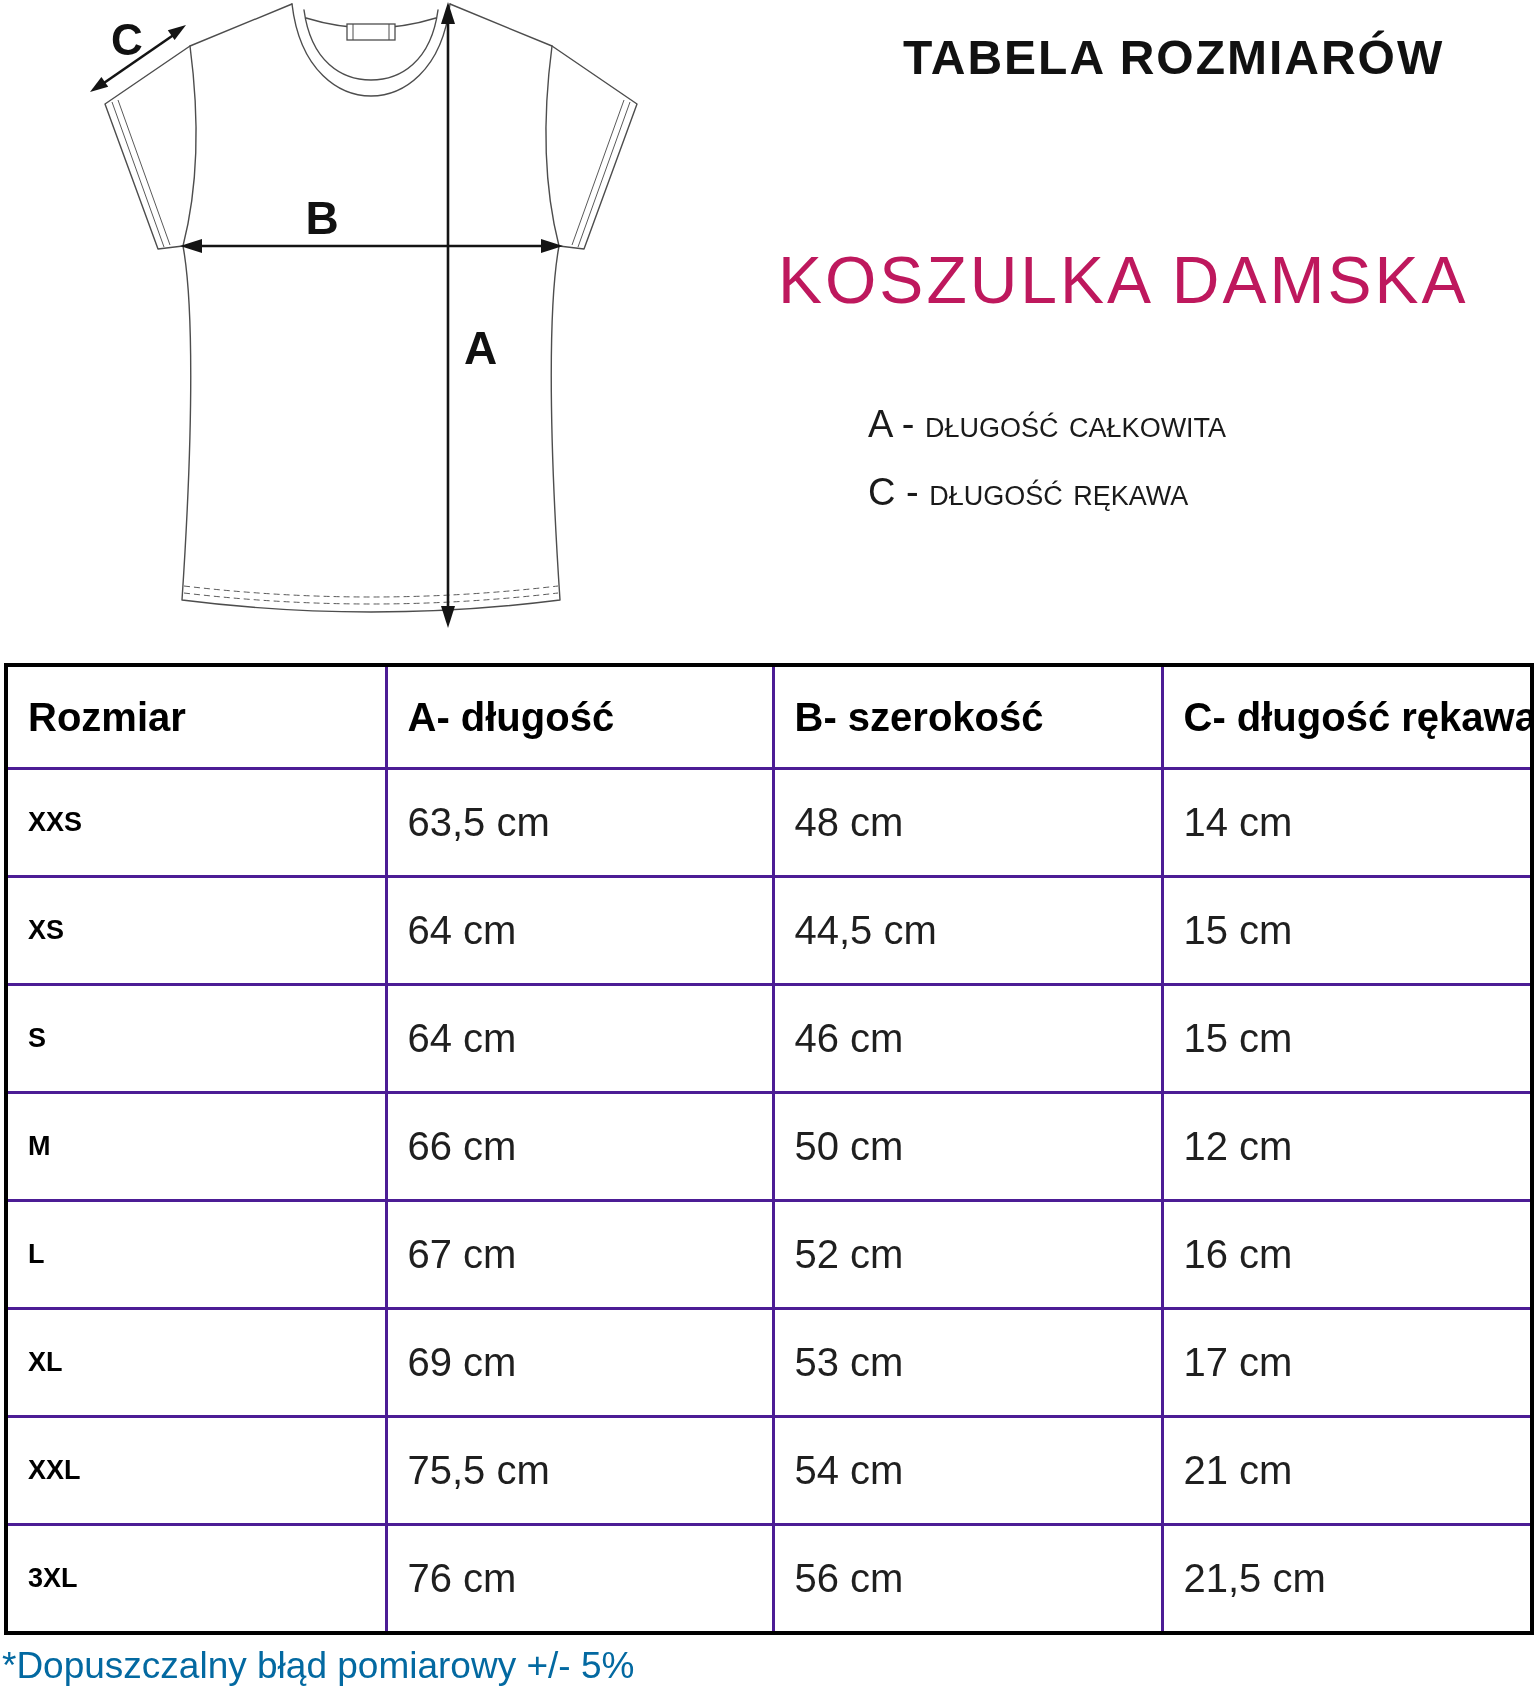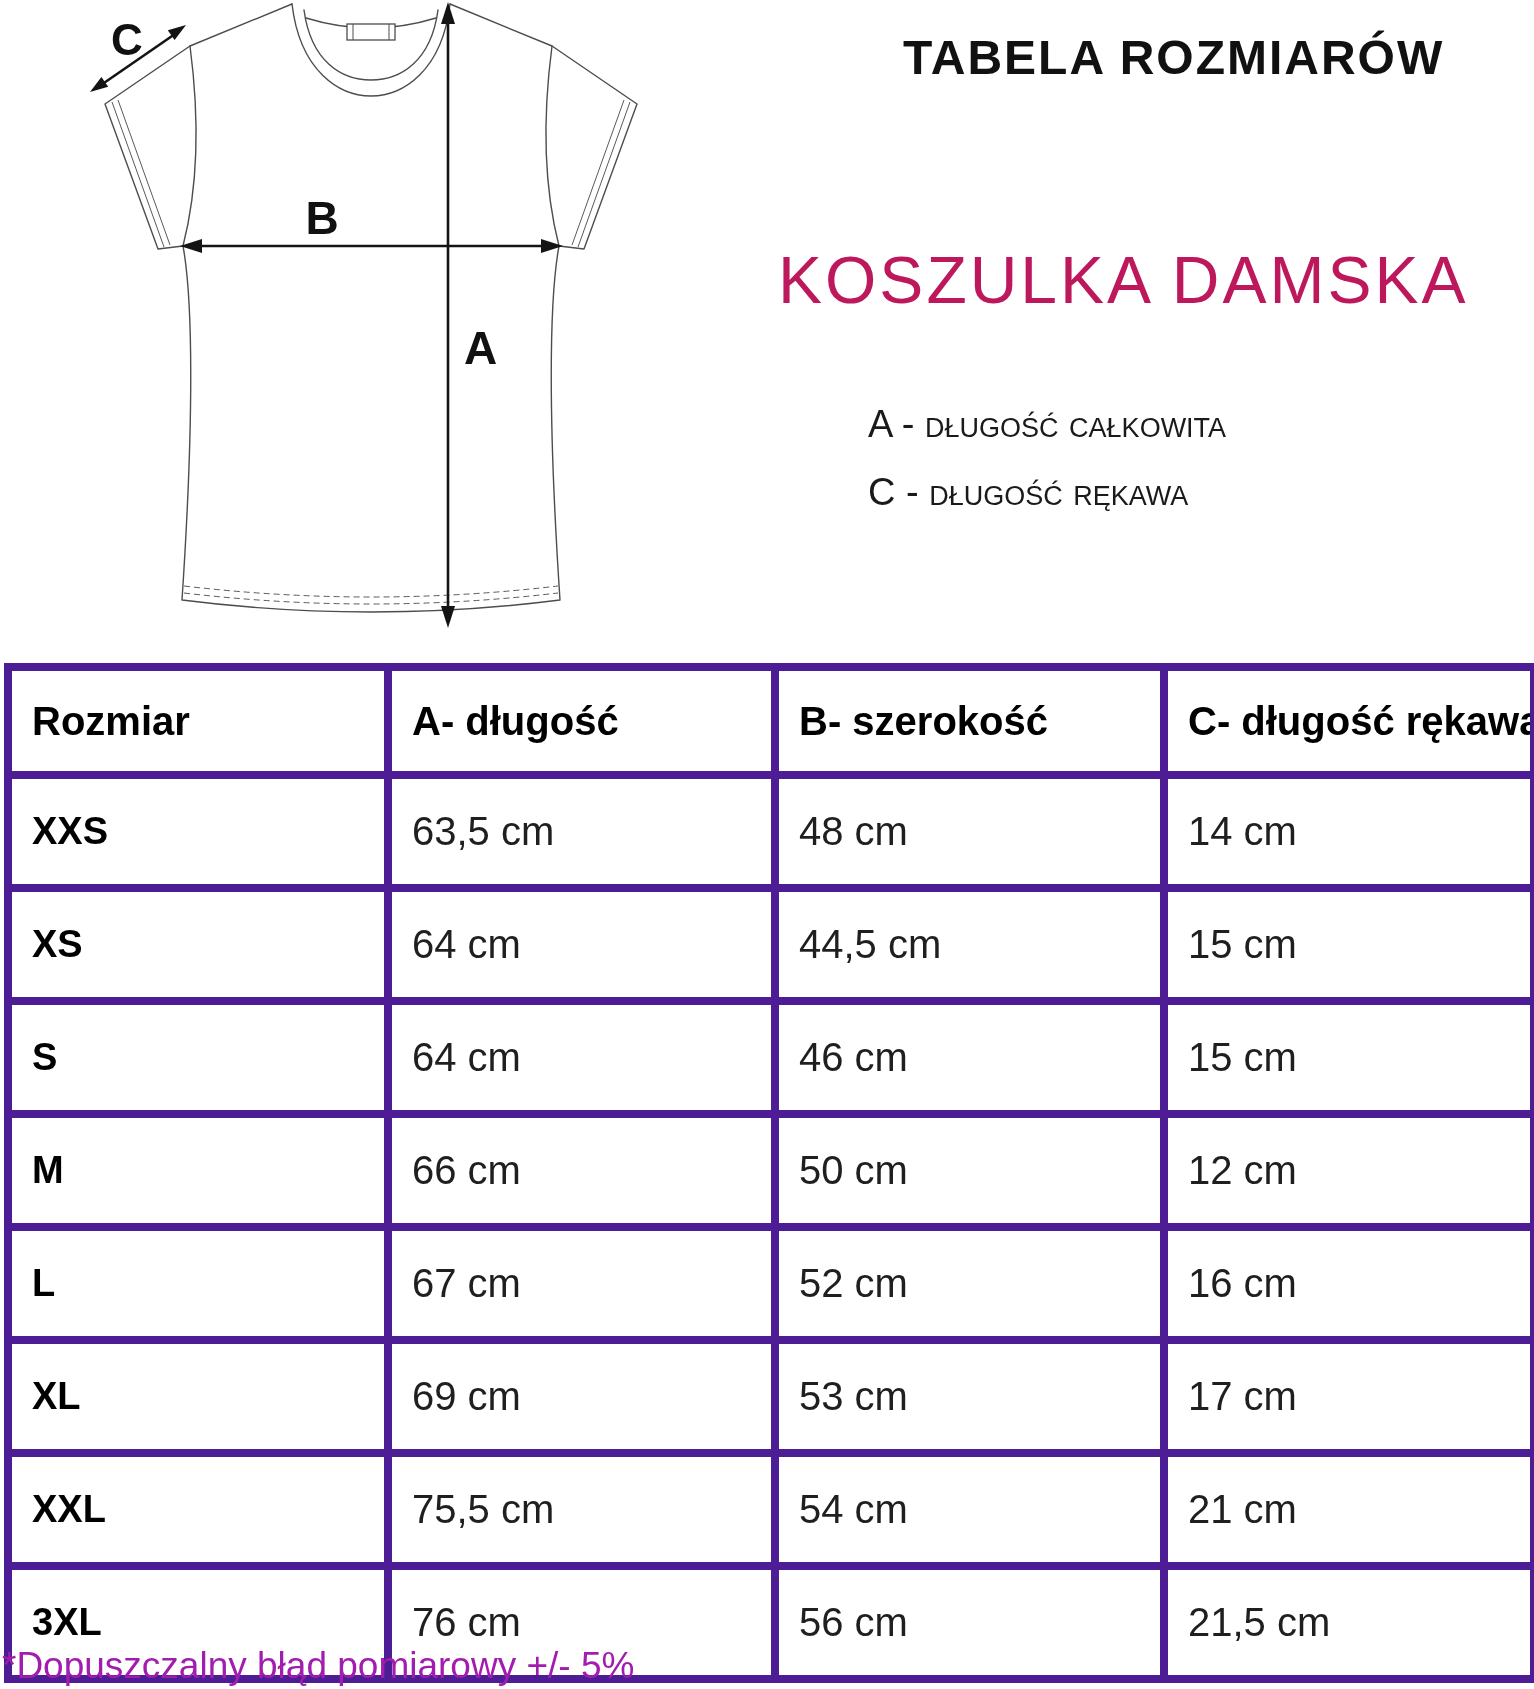--- a/index.html
+++ b/index.html
@@ -55,54 +55,54 @@
     position:absolute;
     left:4px; top:663px;
     width:1526px;
     border-collapse:collapse;
     table-layout:fixed;
     background:#fff;
     border:4px solid #000;
   }
   table.size-table th,
   table.size-table td{
-    border:8px solid #4c1d95;
+    border:3px solid #4c1d95;
     text-align:left;
     vertical-align:middle;
     padding:0 0 0 20px;
     white-space:nowrap;
     overflow:hidden;
   }
   table.size-table th{
     height:100px;
     font-size:40px;
     font-weight:700;
     color:#000;
   }
   table.size-table td{
     height:105px;
     font-size:40px;
     font-weight:400;
     color:#1f1f1f;
   }
   table.size-table td.size-col{
     font-weight:700;
-    font-size:38px;
+    font-size:27px;
     color:#000;
   }
   col.c1{width:380px;}
   col.c2{width:387px;}
   col.c3{width:389px;}
   col.c4{width:370px;}
   .footnote{
     position:absolute;
     left:2px; top:1645px;
     font-size:37px;
     font-weight:300;
-    color:#a21caf;
+    color:#0369a1;
     white-space:nowrap;
   }
   
   .shirt-line{stroke:#4d4d4d;stroke-width:1.4;fill:none;stroke-linejoin:round;stroke-linecap:round;}
   .stitch{stroke:#5a5a5a;stroke-width:1;fill:none;stroke-dasharray:6 4;}
   .cuff{stroke:#5a5a5a;stroke-width:1;fill:none;}
   .arrow-line{stroke:#141414;stroke-width:2.6;fill:none;}
   .arrow-head{fill:#141414;stroke:none;}
   .dim-label{font-family:"Liberation Sans",sans-serif;font-weight:600;fill:#111;}
 </style>

